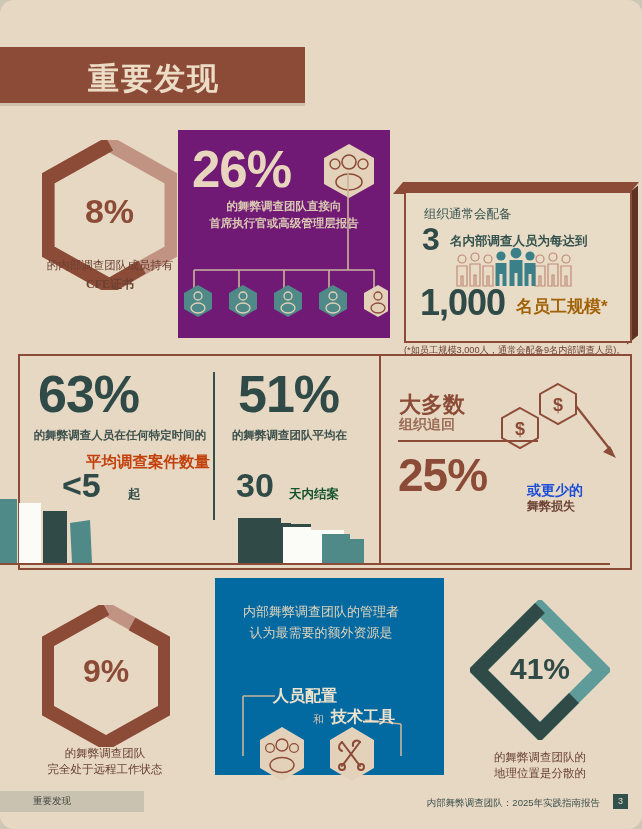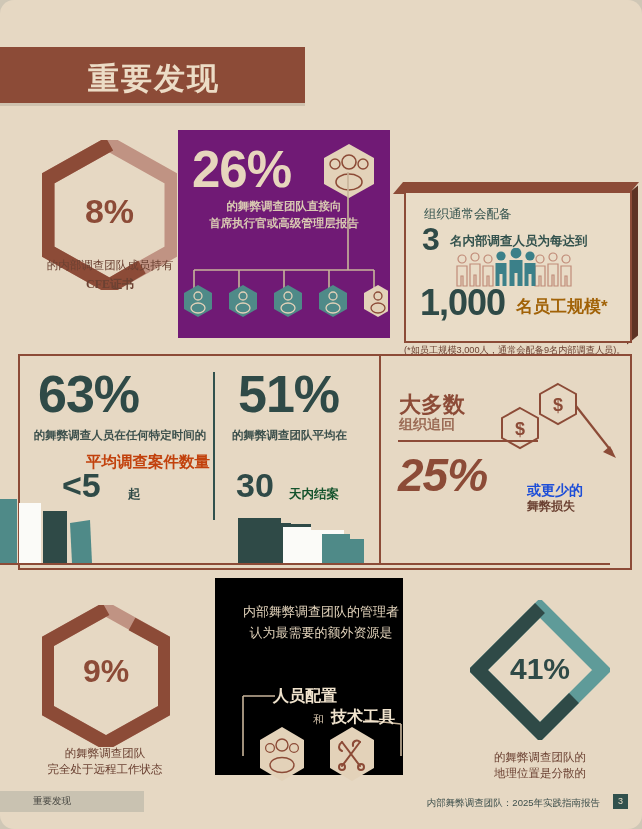--- a/index.html
+++ b/index.html
@@ -56,32 +56,32 @@
   #num51{position:absolute;left:238px;top:364px;font-size:52px;font-weight:bold;color:#2f4a47;
       letter-spacing:-1px;}
   #cap51{position:absolute;left:232px;top:428px;width:140px;font-size:11.5px;color:#3c504c;
       font-weight:bold;}
   #num30{position:absolute;left:236px;top:466px;font-size:34px;font-weight:bold;color:#2f4a47;}
   #unit30{position:absolute;left:289px;top:486px;font-size:12.5px;color:#14532d;font-weight:bold;}
   #big-most{position:absolute;left:399px;top:390px;font-size:22px;font-weight:bold;color:#8c4b37;}
   #sub-most{position:absolute;left:399px;top:416px;font-size:14px;color:#9b6b55;font-weight:bold;}
   #hr25{position:absolute;left:398px;top:440px;width:140px;height:2px;background:#8c4b37;}
   #num25{position:absolute;left:398px;top:448px;font-size:46px;font-weight:bold;color:#8c4b37;
-      letter-spacing:-1px;font-style:italic;}
+      letter-spacing:-1px;}
   #cap25a{position:absolute;left:527px;top:482px;font-size:14px;color:#1d4ed8;font-weight:bold;}
   #cap25b{position:absolute;left:527px;top:498px;font-size:12px;color:#6b4132;font-weight:bold;}
   
   #shelf{position:absolute;left:0;top:490px;width:618px;height:76px;}
   
   #hex9{position:absolute;left:42px;top:605px;width:128px;height:142px;}
   #hex9 .lbl{position:absolute;left:0;top:48px;width:128px;text-align:center;font-size:32px;
      font-weight:bold;color:#8c4b37;}
   #cap9{position:absolute;left:12px;top:746px;width:186px;font-size:11.5px;}
   
-  #panelBottom{position:absolute;left:215px;top:578px;width:188px;height:197px;background:#000000;}
+  #panelBottom{position:absolute;left:215px;top:578px;width:212px;height:197px;background:#0369a1;padding-left:17px;}
   #pb-cap{position:absolute;left:10px;top:24px;width:192px;text-align:center;color:#e2d3bb;
       font-size:13px;line-height:1.6;}
   #pb-staff{position:absolute;left:58px;top:108px;font-size:16px;font-weight:bold;color:#f0e3cd;}
   #pb-and{position:absolute;left:98px;top:134px;font-size:11px;color:#d6c5ad;}
   #pb-tools{position:absolute;left:116px;top:129px;font-size:16px;font-weight:bold;color:#f0e3cd;}
   .pbhex{position:absolute;width:50px;height:56px;}
   
   #dia41{position:absolute;left:470px;top:600px;width:140px;height:140px;}
   #dia41 .lbl{position:absolute;left:0;top:52px;width:140px;text-align:center;font-size:30px;
      font-weight:bold;color:#2f4a47;}

